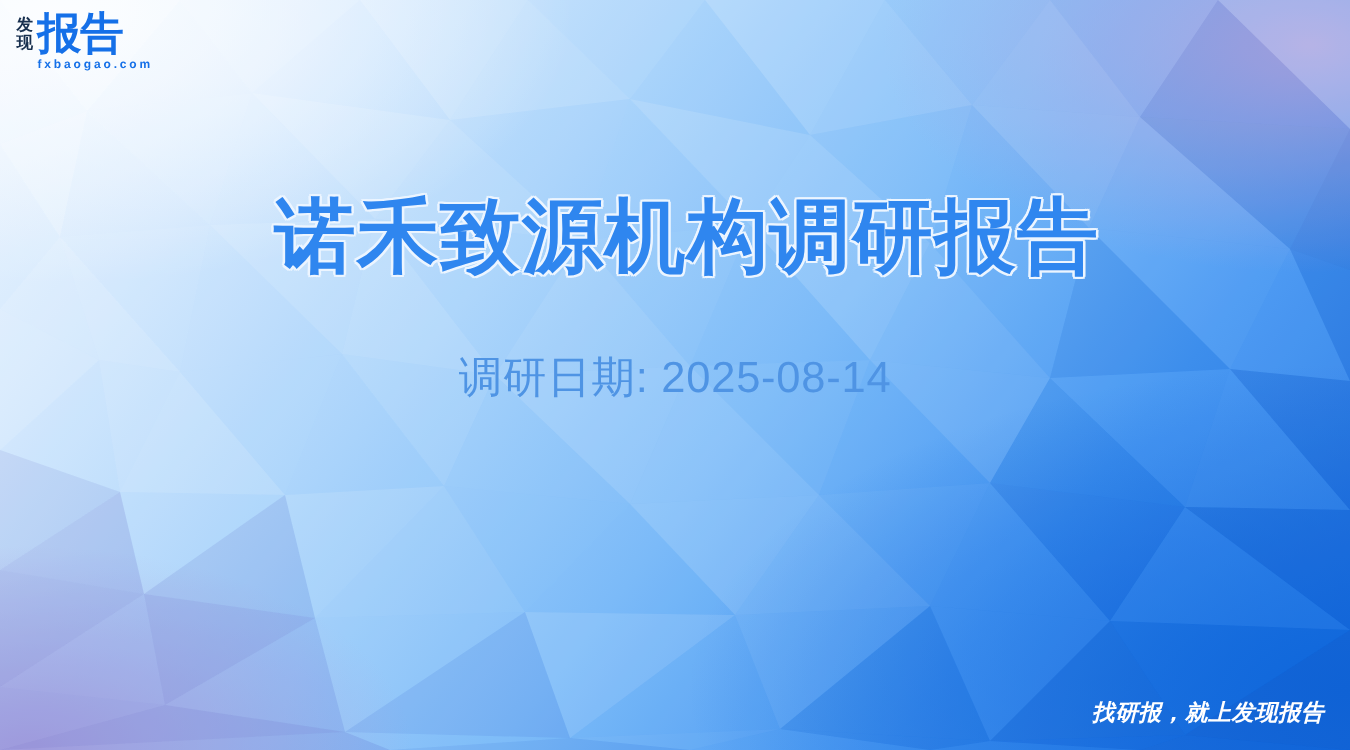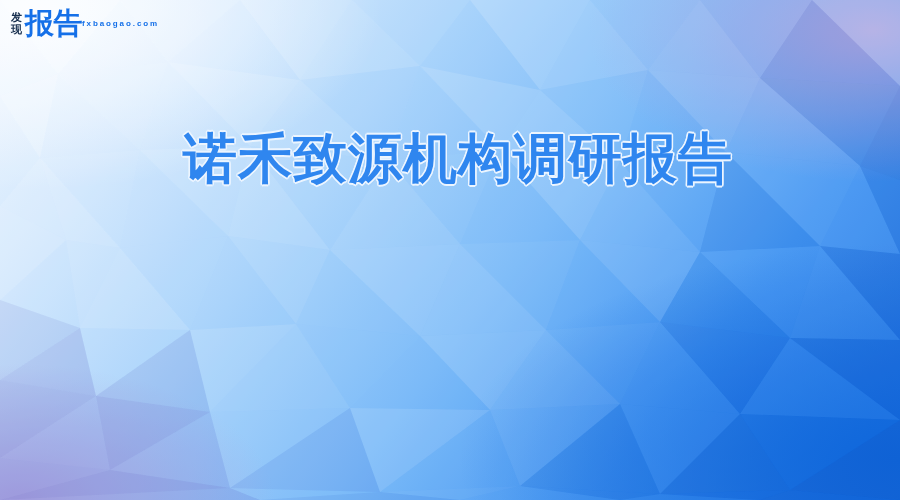--- a/index.html
+++ b/index.html
@@ -54,31 +54,31 @@
   }
   .logo-stack span {
     font-size: 11px;
     line-height: 12px;
     font-weight: 700;
     color: #18304f;
     letter-spacing: 0;
   }
   .logo-right {
     display: flex;
-    flex-direction: row;
+    flex-direction: column;
   }
   .logo-word {
     font-size: 29px;
     line-height: 29px;
     font-weight: 900;
     color: #1570e8;
     letter-spacing: -0.5px;
   }
   .logo-url {
-    margin-top: 10px;
+    margin-top: 0;
     font-size: 8px;
     line-height: 9px;
     font-weight: 700;
     color: #1570e8;
     letter-spacing: 1.9px;
   }
 
   
   .title-wrap {
     position: absolute;
@@ -267,15 +267,19 @@
     <div class="logo-right">
       <div class="logo-word">报告</div>
       <div class="logo-url">fxbaogao.com</div>
     </div>
   </div>
 
   <div class="title-wrap">
     <h1 class="title">诺禾致源机构调研报告</h1>
   </div>
 
-
+  <div class="subtitle-wrap">
+    <div class="subtitle">调研日期: 2025-08-14</div>
+  </div>
+
+  <div class="tagline">找研报，就上发现报告</div>
 
 </div>
 
 </body></html>

